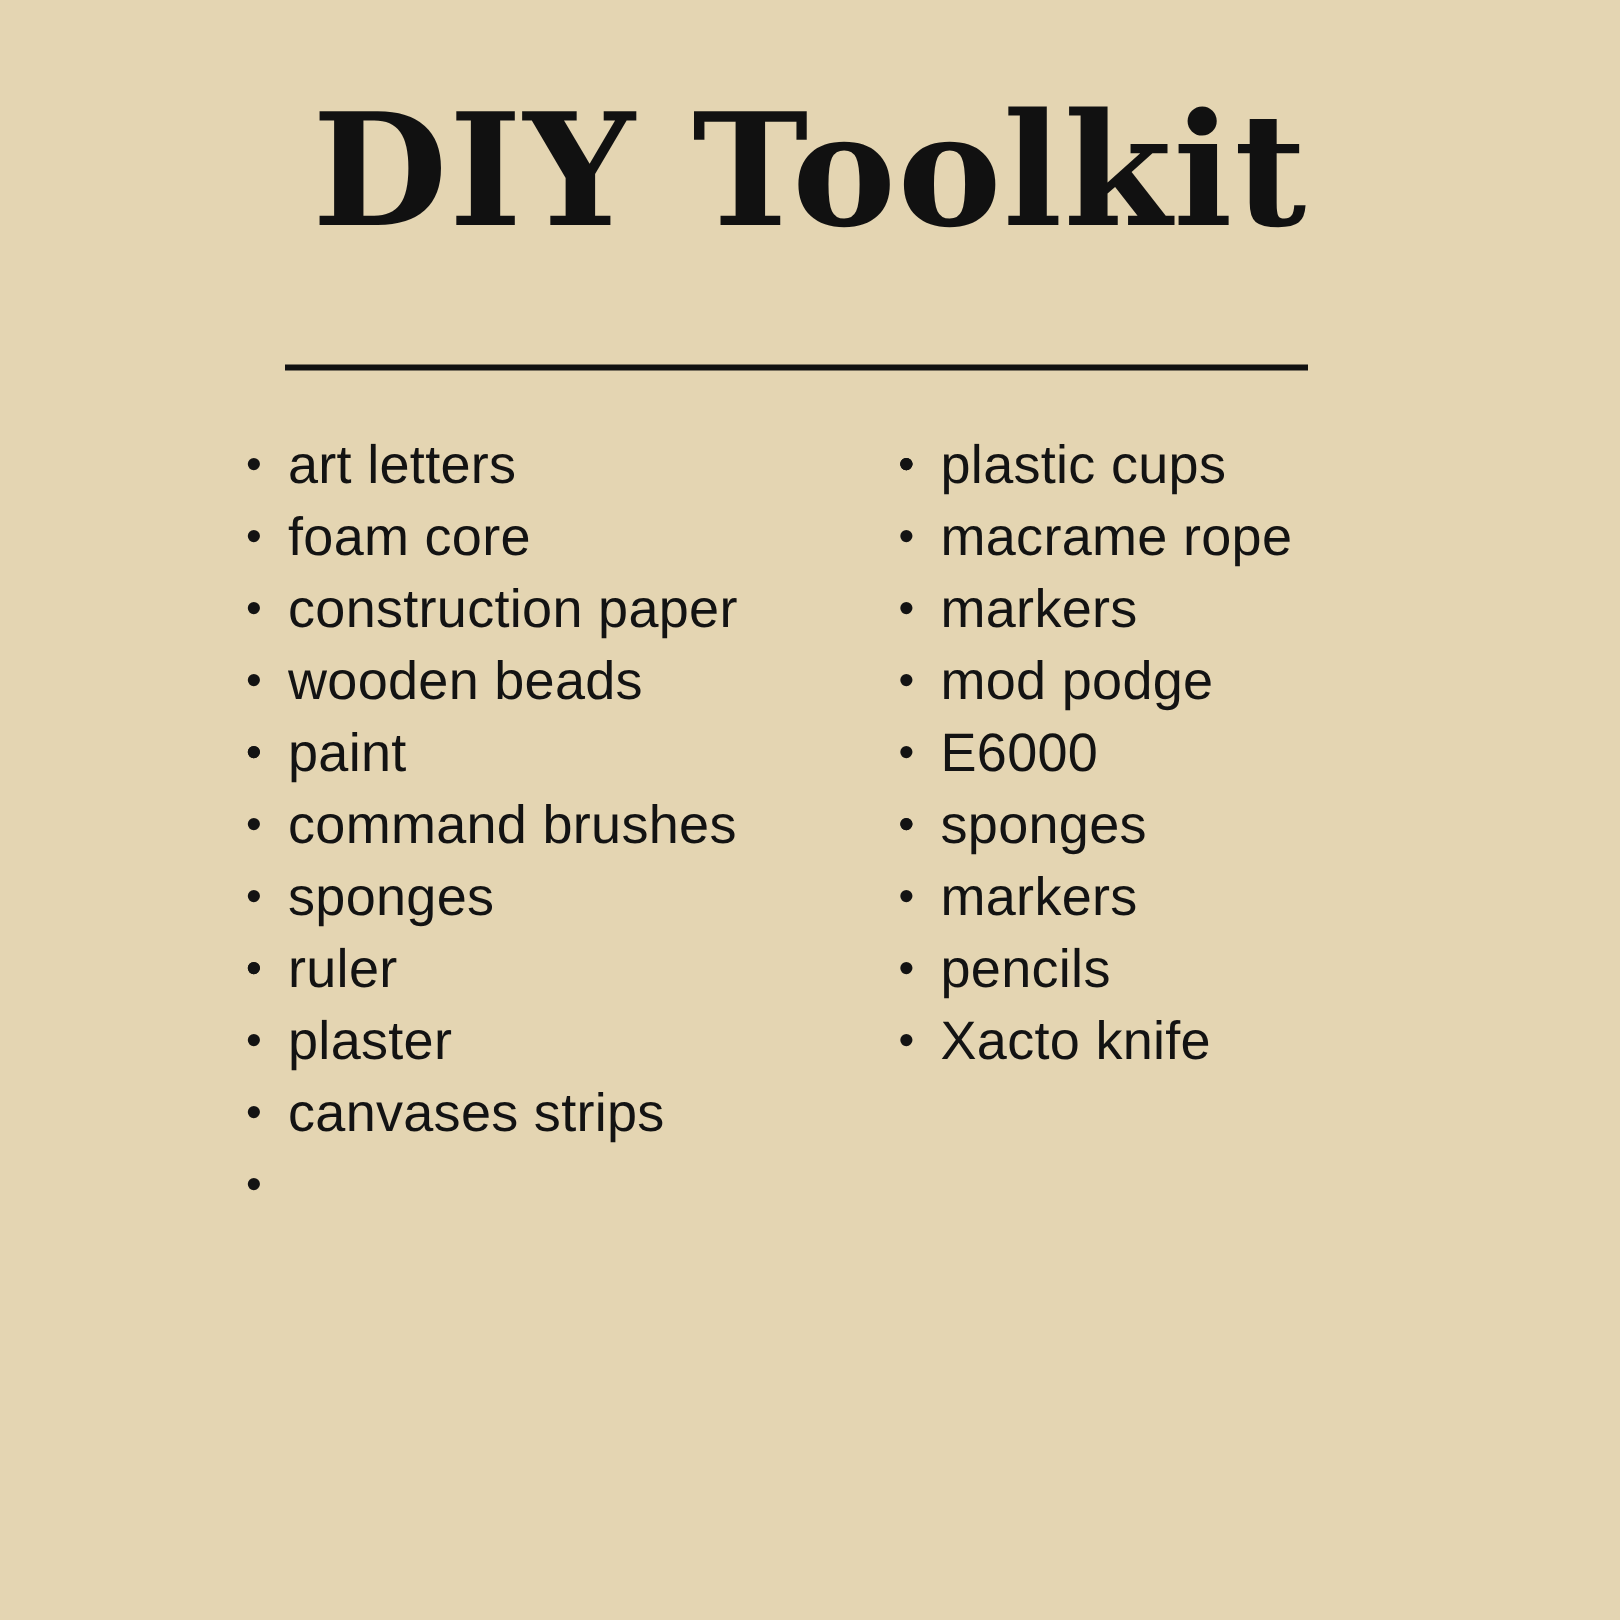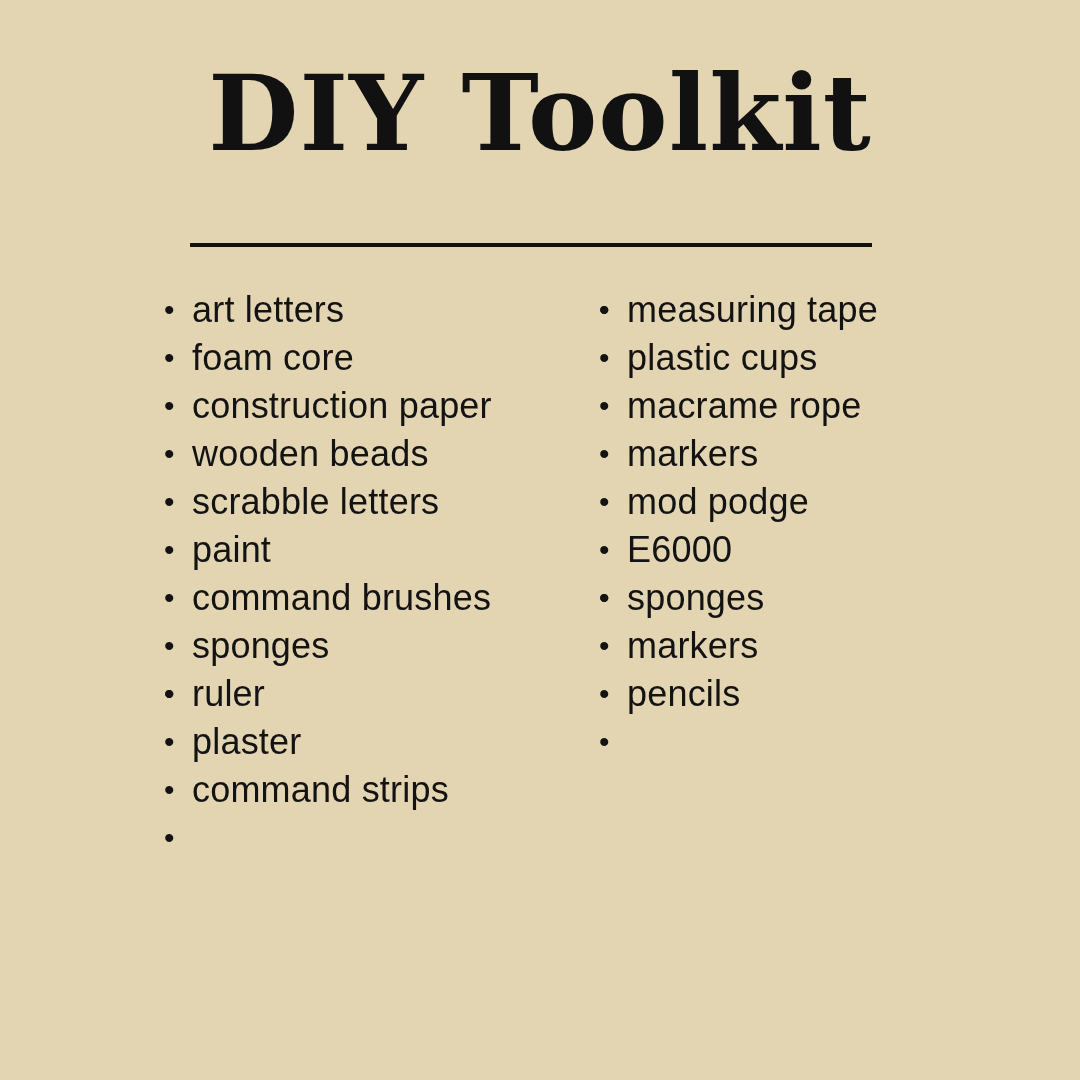--- a/index.html
+++ b/index.html
@@ -88,43 +88,43 @@
 
   <div class="divider"></div>
 
   <div class="columns">
     <div class="col col-left">
       <ul class="list">
         <li><span class="bullet">•</span><span>art letters</span></li>
         <li><span class="bullet">•</span><span>foam core</span></li>
         <li><span class="bullet">•</span><span>construction paper</span></li>
         <li><span class="bullet">•</span><span>wooden beads</span></li>
-        <li><span class="bullet">•</span><span>scrabble letters</span></li>
+        <li><span class="bullet">•</span></li>
         <li><span class="bullet">•</span><span>paint</span></li>
         <li><span class="bullet">•</span><span>command brushes</span></li>
         <li><span class="bullet">•</span><span>sponges</span></li>
         <li><span class="bullet">•</span></li>
         <li><span class="bullet">•</span><span>ruler</span></li>
         <li><span class="bullet">•</span><span>plaster</span></li>
-        <li><span class="bullet">•</span><span>command strips</span></li>
+        <li><span class="bullet">•</span><span>canvases strips</span></li>
         <li><span class="bullet">•</span></li>
       </ul>
     </div>
 
     <div class="col col-right">
       <ul class="list">
         <li><span class="bullet">•</span></li>
-        <li><span class="bullet">•</span><span>measuring tape</span></li>
+        <li><span class="bullet">•</span></li>
         <li><span class="bullet">•</span><span>plastic cups</span></li>
         <li><span class="bullet">•</span><span>macrame rope</span></li>
         <li><span class="bullet">•</span><span>markers</span></li>
         <li><span class="bullet">•</span><span>mod podge</span></li>
         <li><span class="bullet">•</span><span>E6000</span></li>
         <li><span class="bullet">•</span></li>
         <li><span class="bullet">•</span><span>sponges</span></li>
         <li><span class="bullet">•</span><span>markers</span></li>
         <li><span class="bullet">•</span><span>pencils</span></li>
-        <li><span class="bullet">•</span></li>
+        <li><span class="bullet">•</span><span>Xacto knife</span></li>
       </ul>
     </div>
   </div>
 
 </div>
 
 </body></html>

